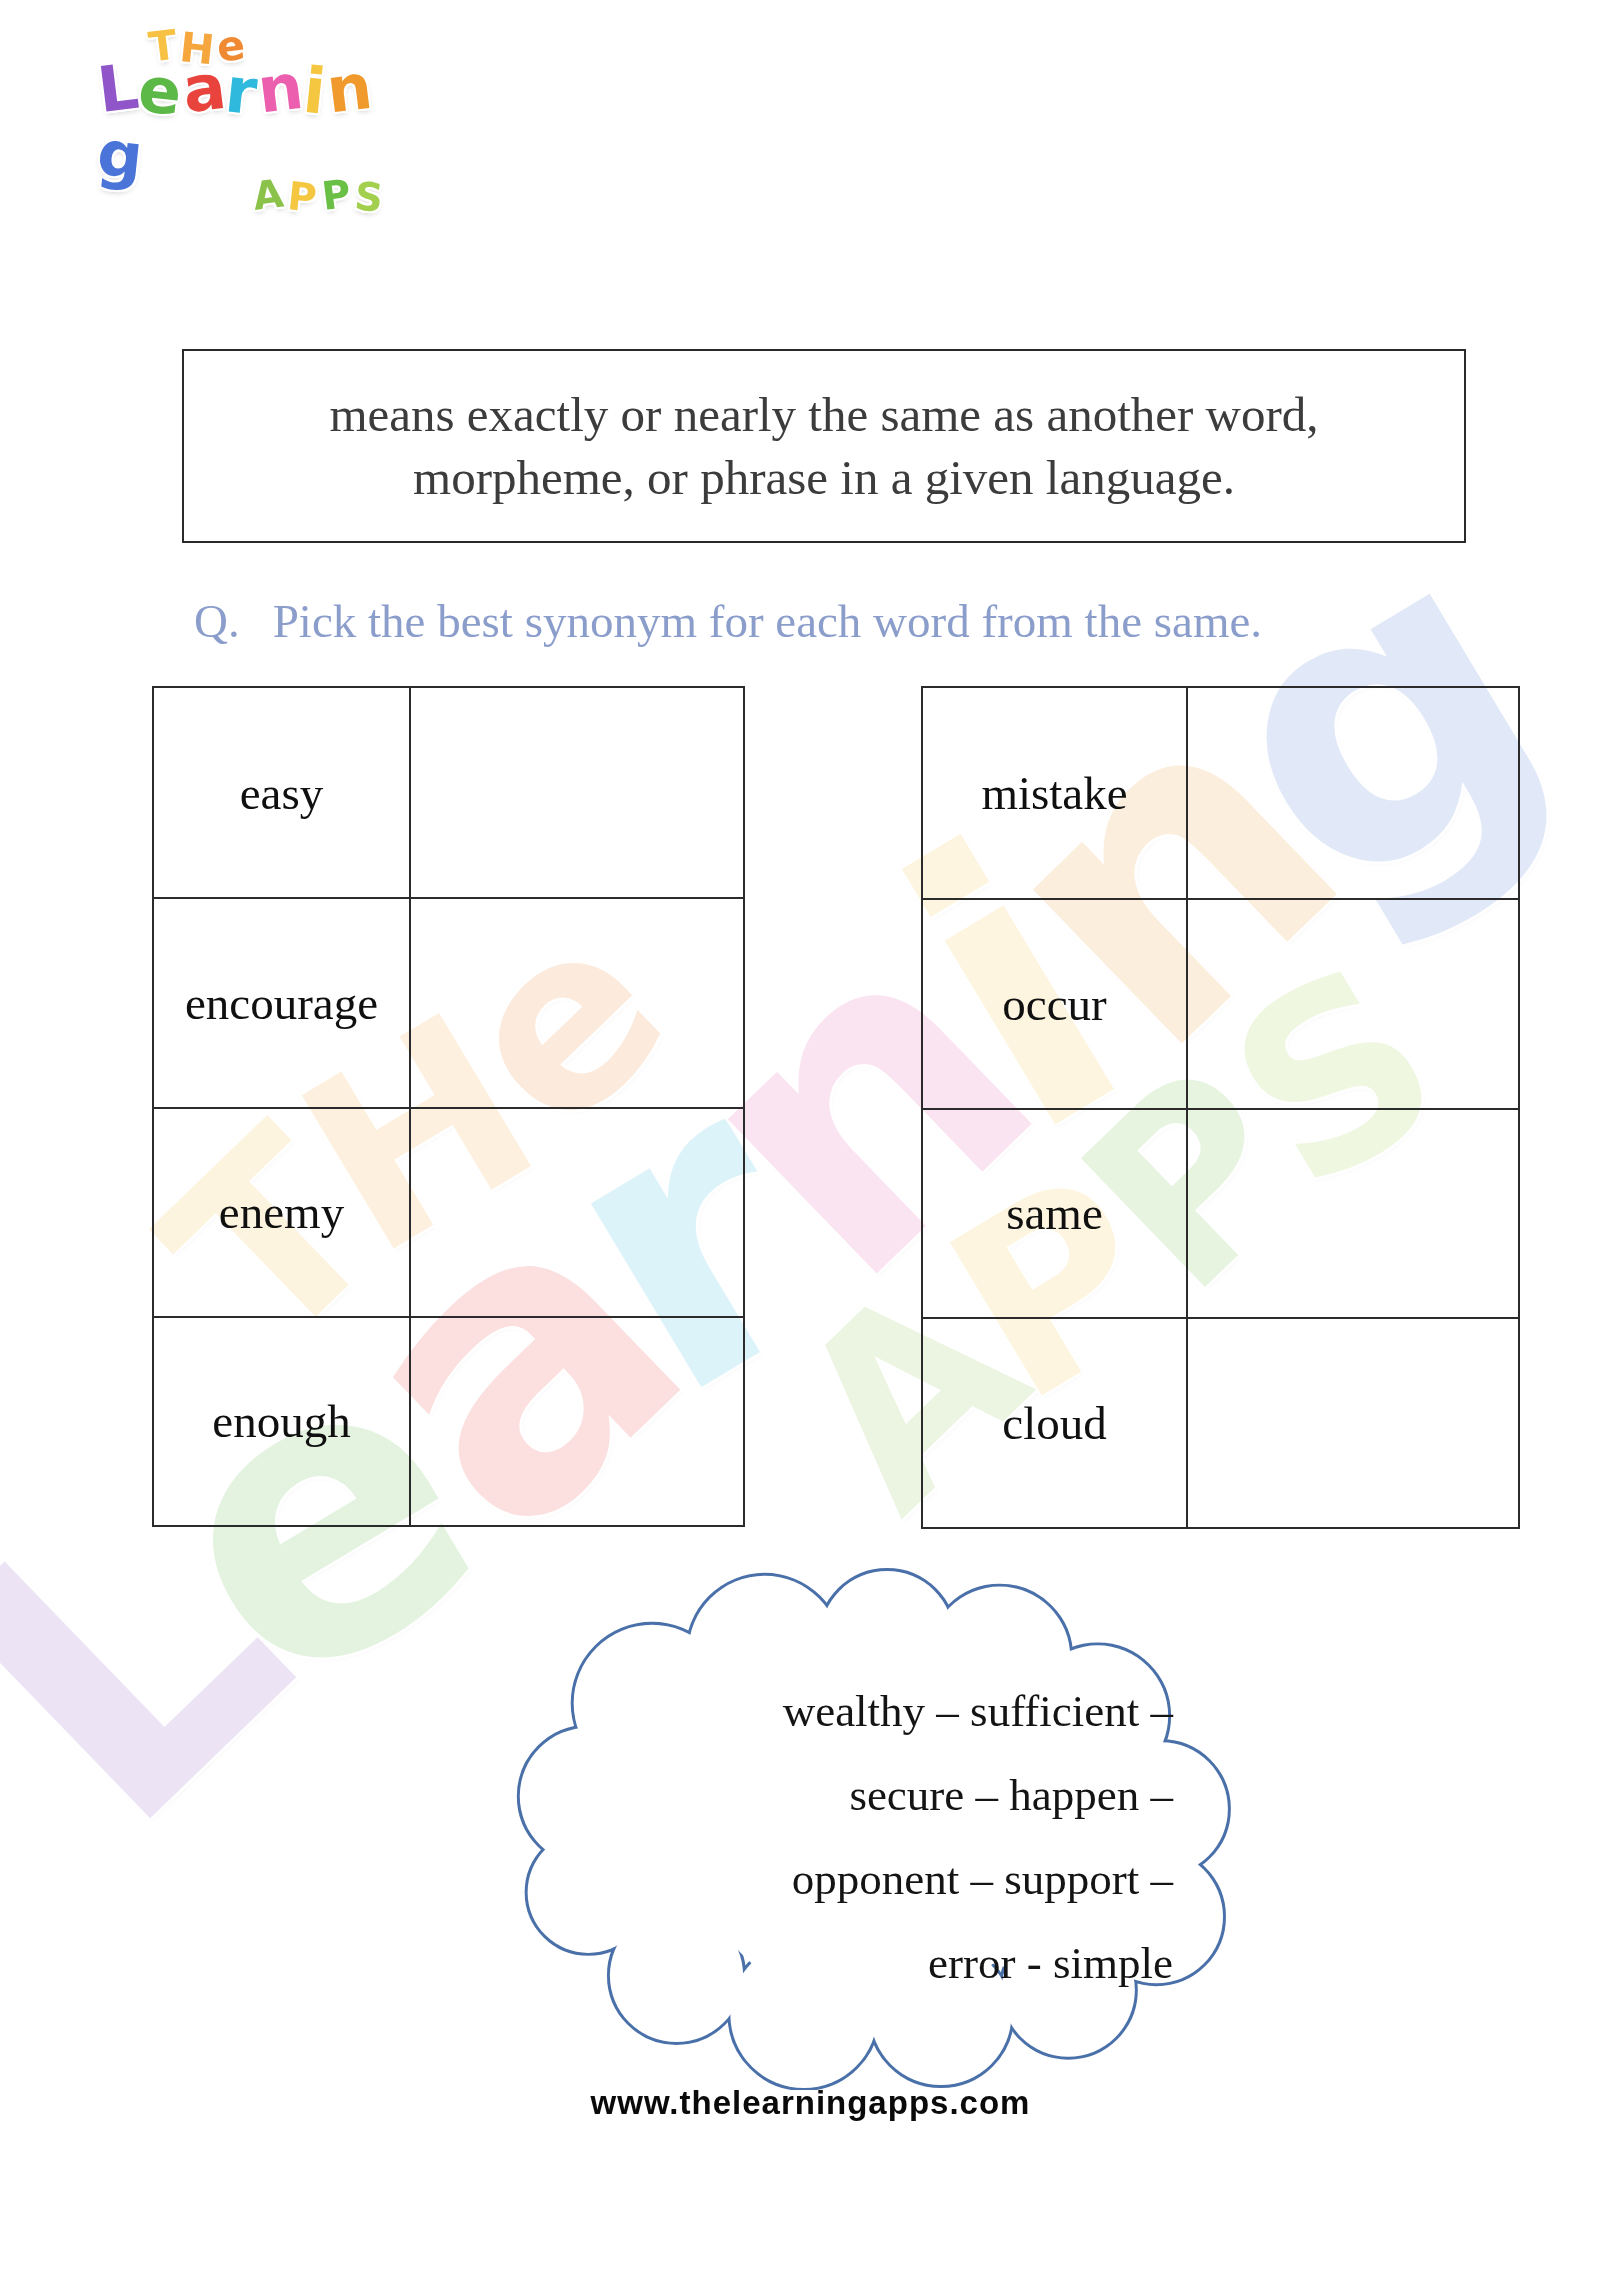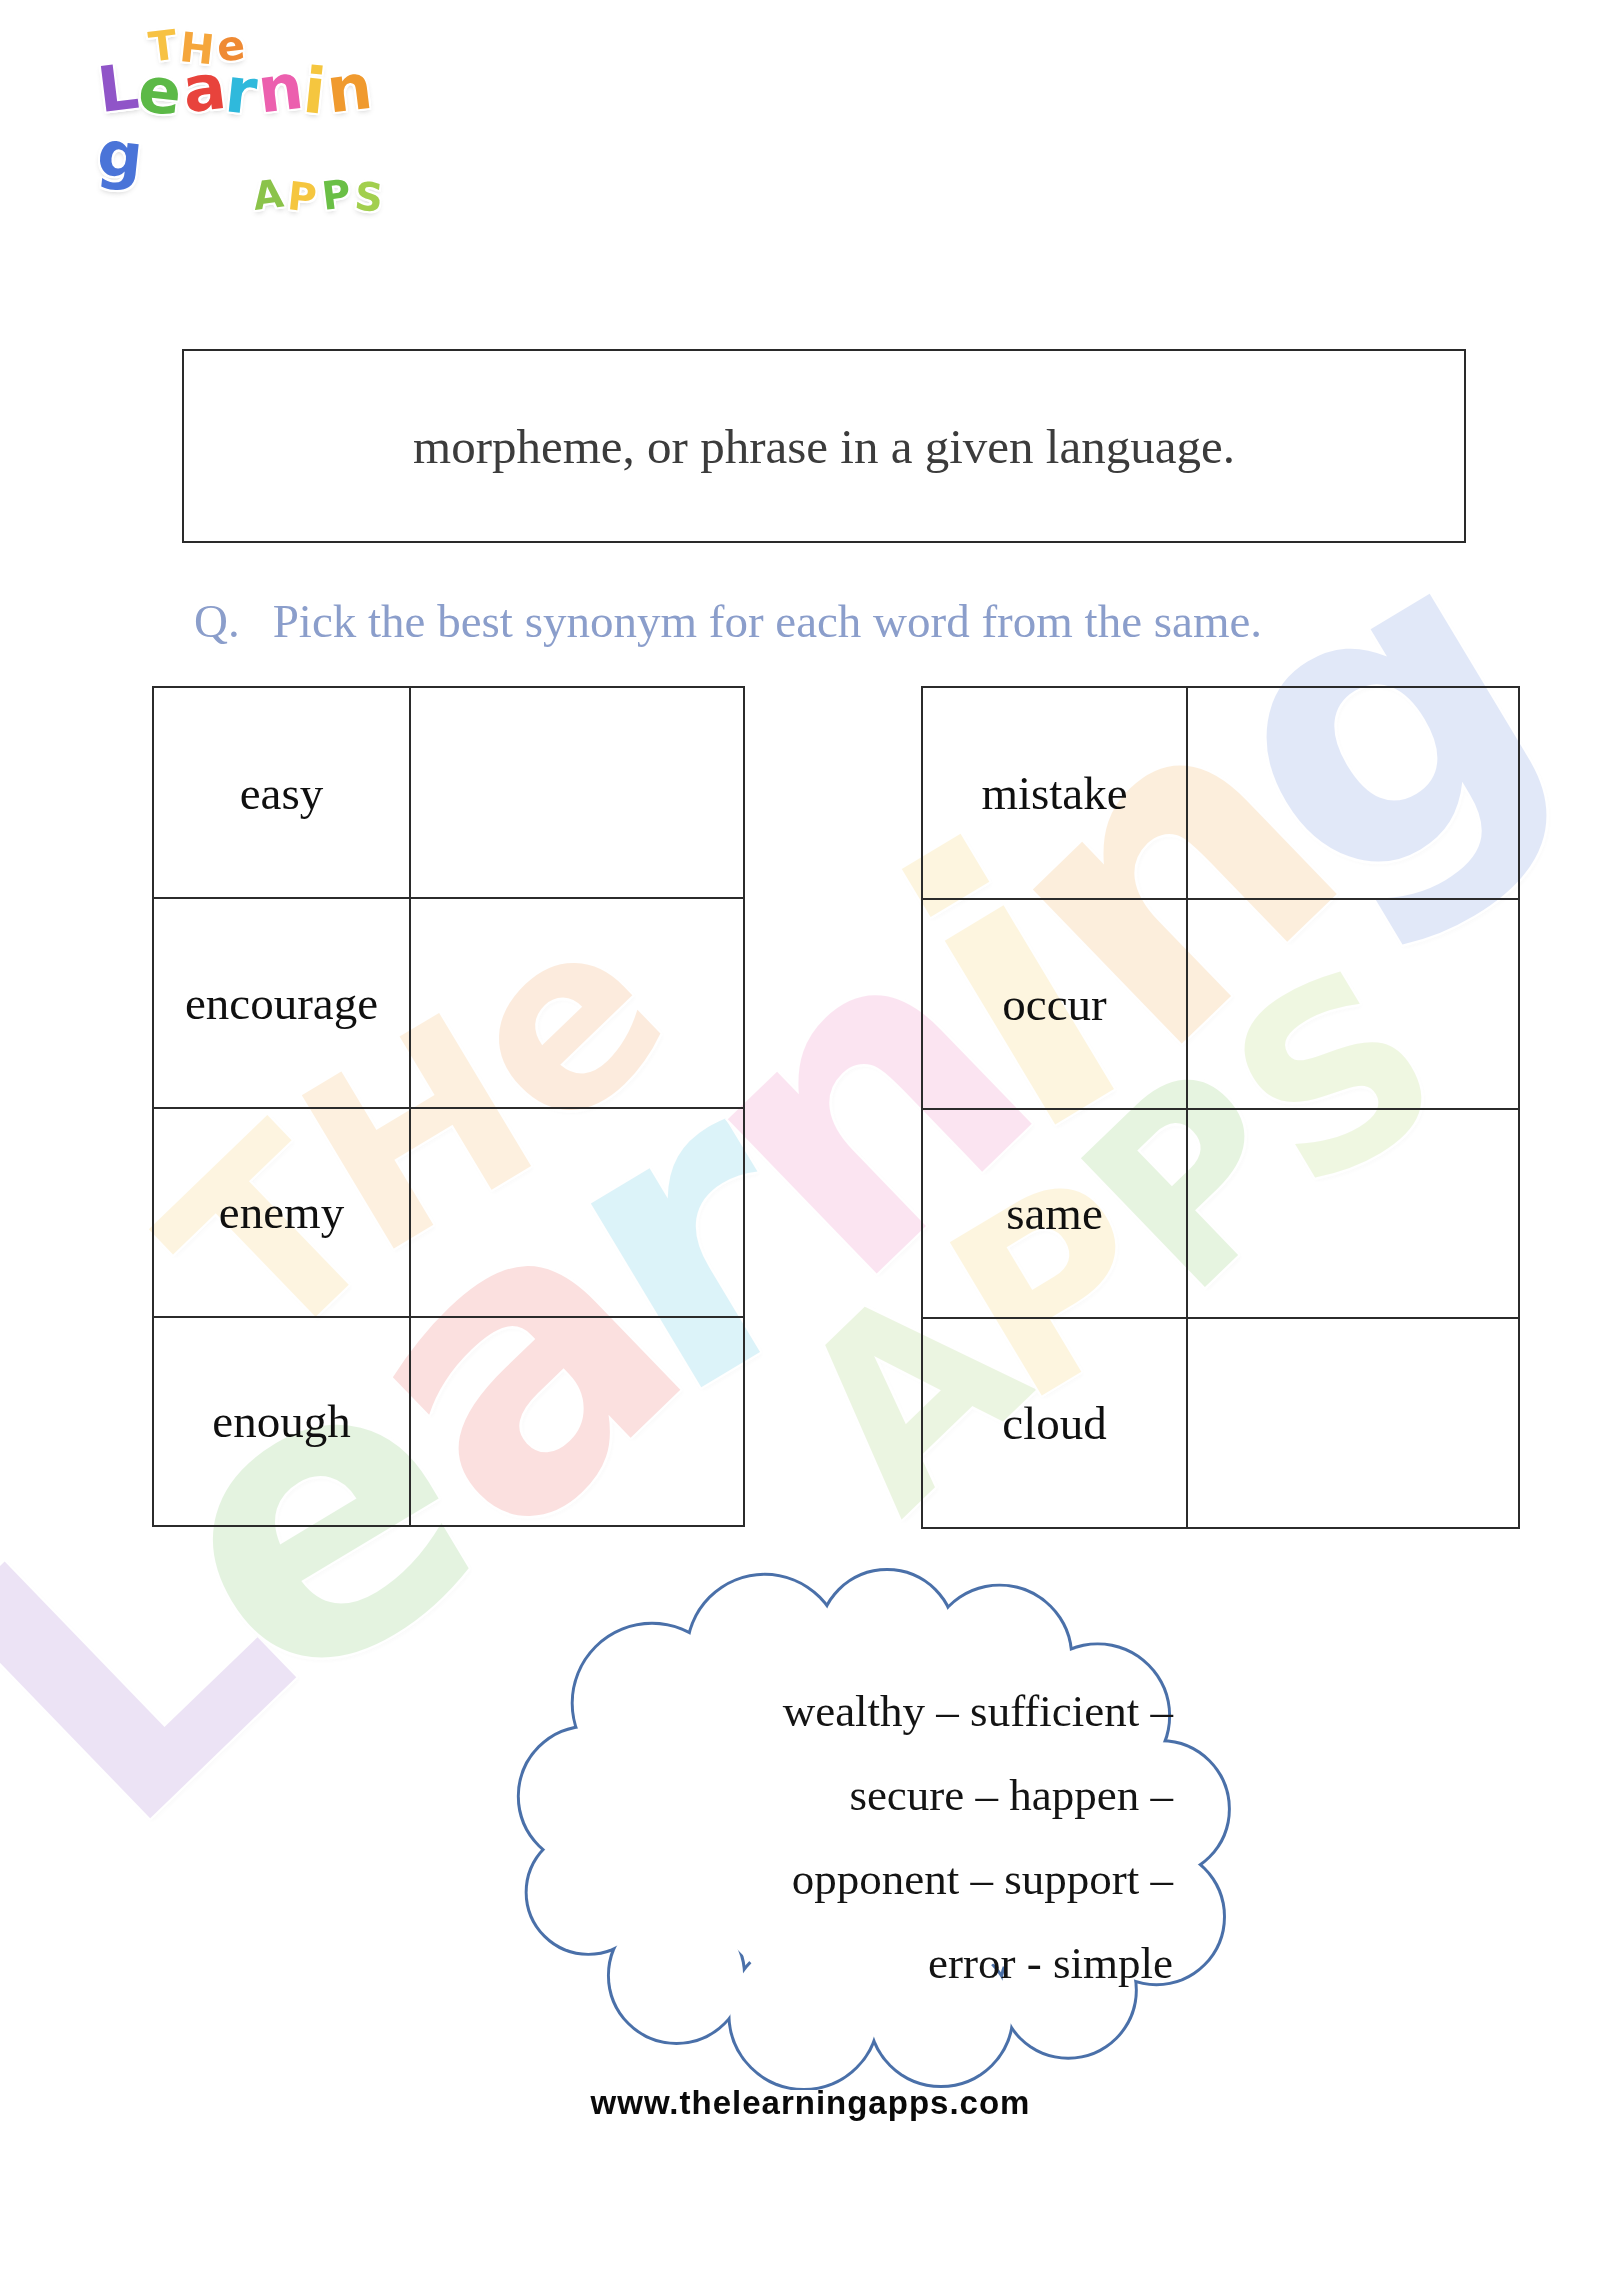--- a/index.html
+++ b/index.html
@@ -74,20 +74,21 @@
   </div>
 
   <div class="logo">
     <div class="l1"><span class="bl" style="color: rgb(247, 194, 67);">T</span><span class="bl" style="color: rgb(245, 166, 60);">H</span><span class="bl" style="color: rgb(239, 138, 51);">e</span></div>
     <div class="l2"><span class="bl" style="color: rgb(144, 85, 200);">L</span><span class="bl" style="color: rgb(92, 185, 71);">e</span><span class="bl" style="color: rgb(232, 67, 60);">a</span><span class="bl" style="color: rgb(47, 185, 220);">r</span><span class="bl" style="color: rgb(236, 95, 174);">n</span><span class="bl" style="color: rgb(245, 198, 63);">i</span><span class="bl" style="color: rgb(240, 154, 46);">n</span><span class="bl" style="color: rgb(74, 116, 216);">g</span></div>
     <div class="l3"><span class="bl" style="color: rgb(139, 195, 74);">A</span><span class="bl" style="color: rgb(245, 198, 63);">P</span><span class="bl" style="color: rgb(106, 191, 69);">P</span><span class="bl" style="color: rgb(162, 207, 78);">S</span></div>
   </div>
 
 
   <div class="defbox">
+    <div class="dline">means exactly or nearly the same as another word,</div>
     <div class="dline">morpheme, or phrase in a given language.</div>
   </div>
 
   <div class="question" style="color: rgb(139, 158, 203);">
     <span class="qlabel">Q.</span><span>Pick the best synonym for each word from the same.</span>
   </div>
 
   <div class="wtable t-left">
     <div class="trow">
       <div class="cell-word">easy</div>

